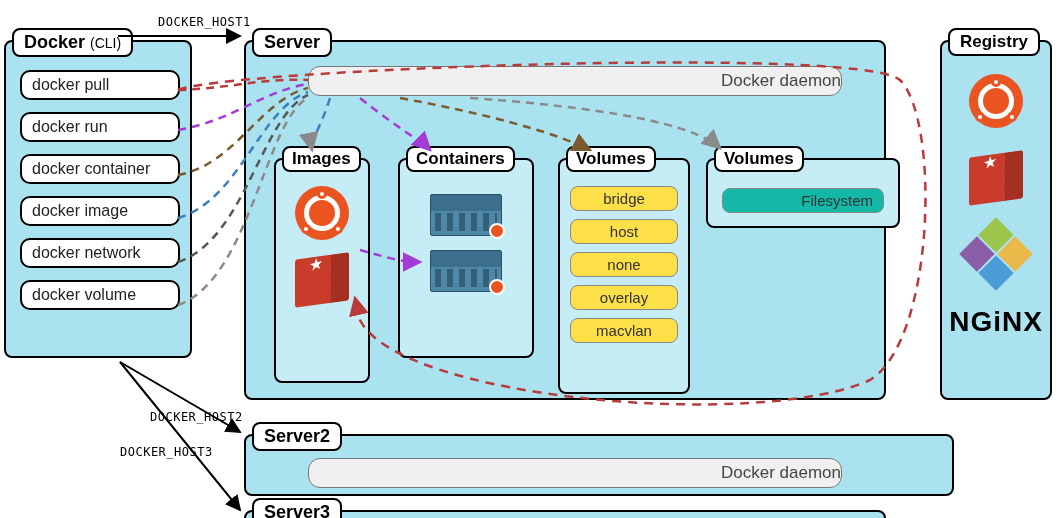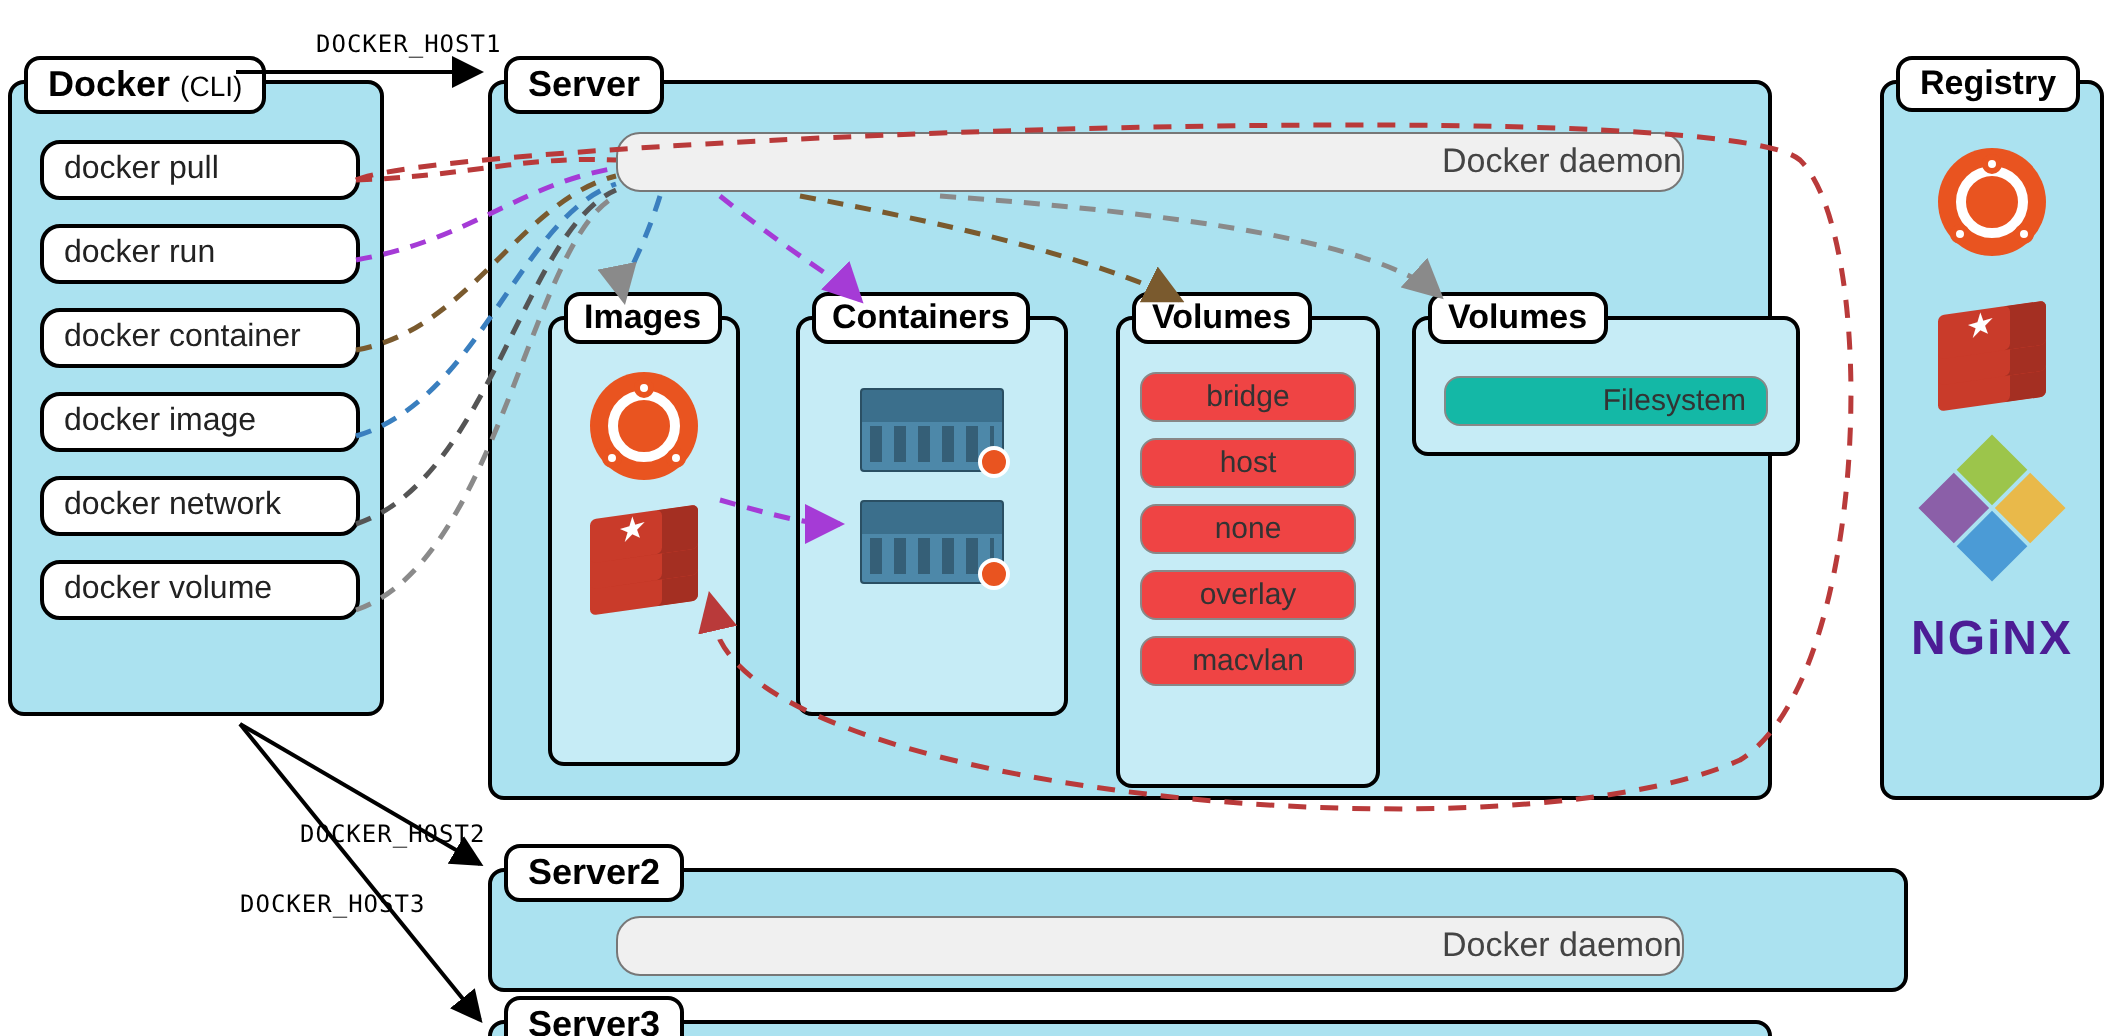--- a/index.html
+++ b/index.html
@@ -74,21 +74,21 @@
     left: 6px;
     background: #fff;
     border: 2px solid #000;
     border-radius: 8px;
     padding: 1px 8px;
     font-size: 17px;
     font-weight: 600;
     text-align: right;
   }
   .net-chip {
-    background: #ef4444;
+    background: #fde047;
     border: 1px solid #888;
     border-radius: 8px;
     padding: 3px 10px;
     font-size: 15px;
     margin: 8px 10px;
     text-align: center;
     color: #333;
   }
   .vol-chip {
     background: #14b8a6;
@@ -169,22 +169,22 @@
     transform: rotate(45deg);
   }
   .centos-icon div { width: 100%; height: 100%; }
   .centos-icon .q1 { background: #9cc54b; }
   .centos-icon .q2 { background: #e9b94a; }
   .centos-icon .q3 { background: #8b5fa8; }
   .centos-icon .q4 { background: #4b9bd6; }
   .nginx-text {
     font-family: Arial, sans-serif;
     font-weight: 800;
-    font-size: 24px;
-    color: #4c1d95;
+    font-size: 28px;
+    color: #000000;
     letter-spacing: 1px;
   }
   .container-box {
     width: 72px; height: 42px;
     background: linear-gradient(180deg,#3b6f8c 0 40%, #4d88a9 40%);
     border: 1px solid #2a4f63;
     border-radius: 2px;
     position: relative;
     margin: 14px auto;
   }

